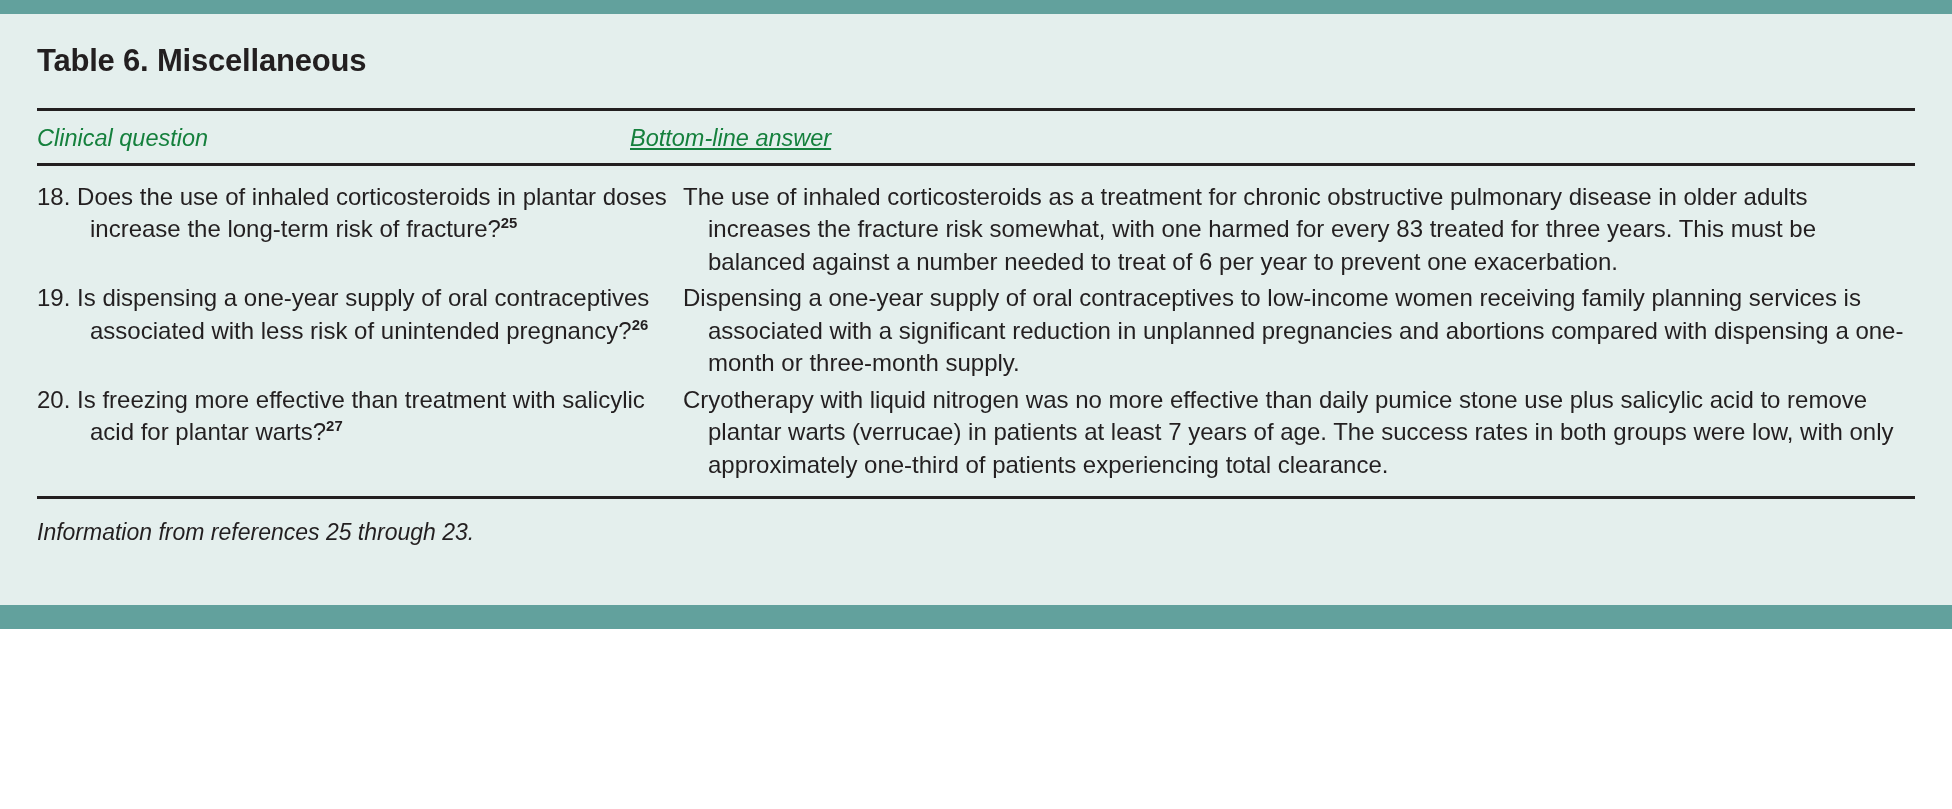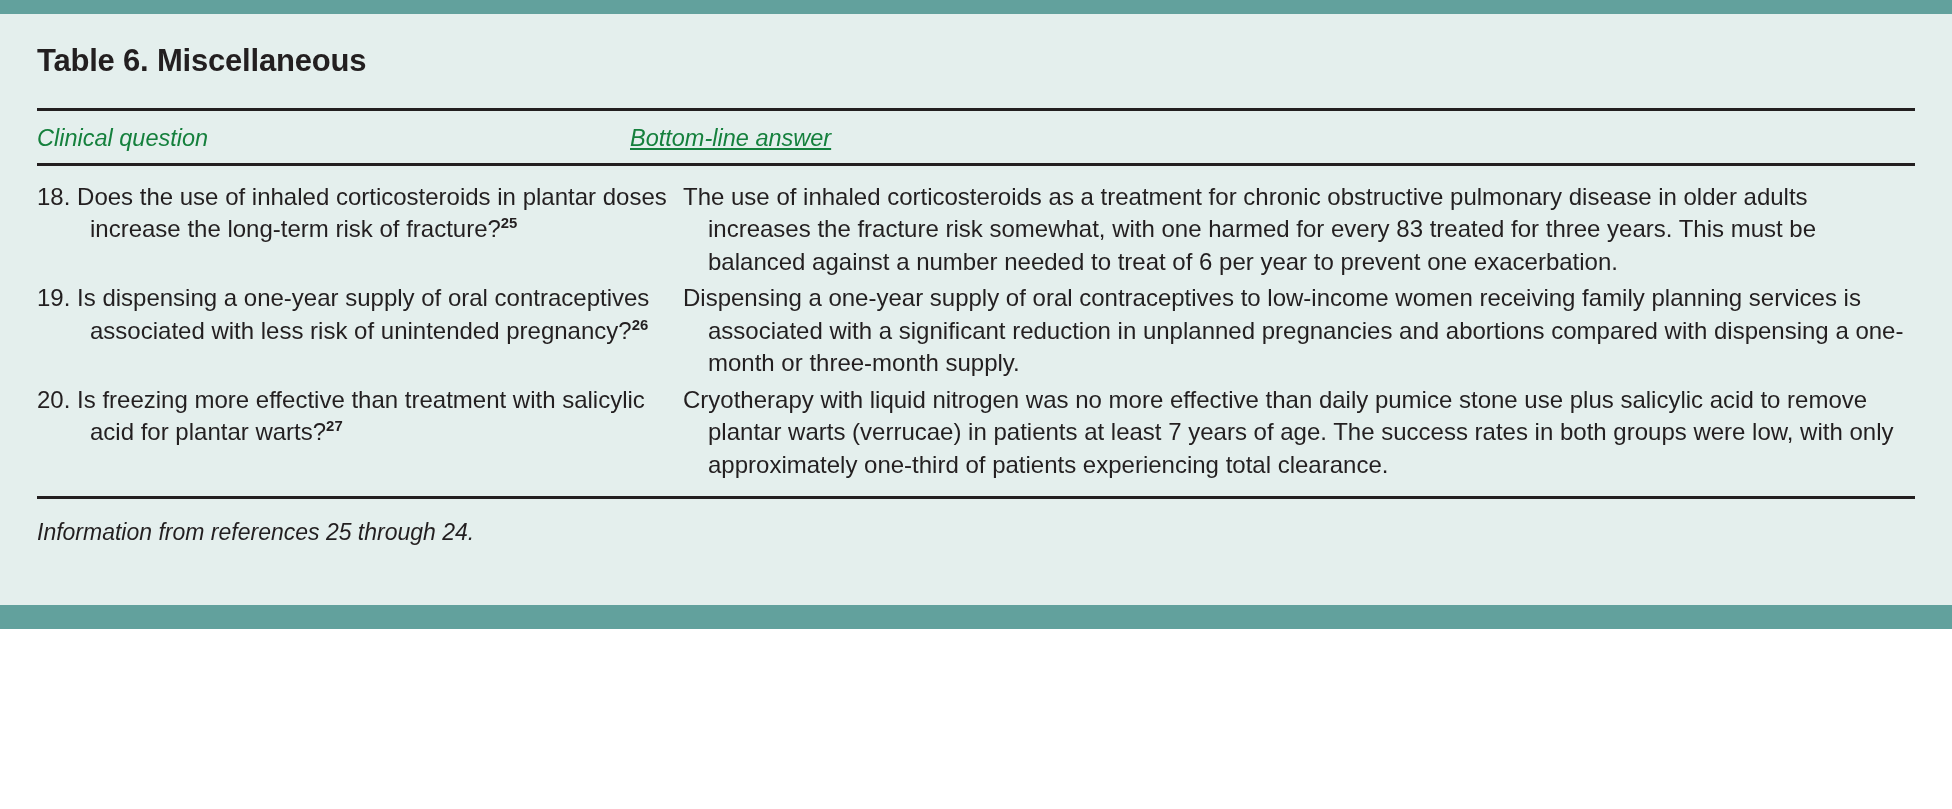--- a/index.html
+++ b/index.html
@@ -143,17 +143,17 @@
 
       <div class="data-row">
         <div class="cell q-cell"><span>20.</span> <span>Is freezing more effective than treatment with salicylic acid for plantar warts?</span><sup>27</sup></div>
         <div class="cell a-cell">Cryotherapy with liquid nitrogen was no more effective than daily pumice stone use plus salicylic acid to remove plantar warts (verrucae) in patients at least 7 years of age. The success rates in both groups were low, with only approximately one-third of patients experiencing total clearance.</div>
       </div>
 
     </div>
 
     <div class="footnote-wrap">
       <div class="rule rule-foot"></div>
-      <div class="footnote">Information from references 25 through 24.</div>
+      <div class="footnote">Information from references 25 through 23.</div>
     </div>
 
   </div>
 </div>
 
 </body></html>

